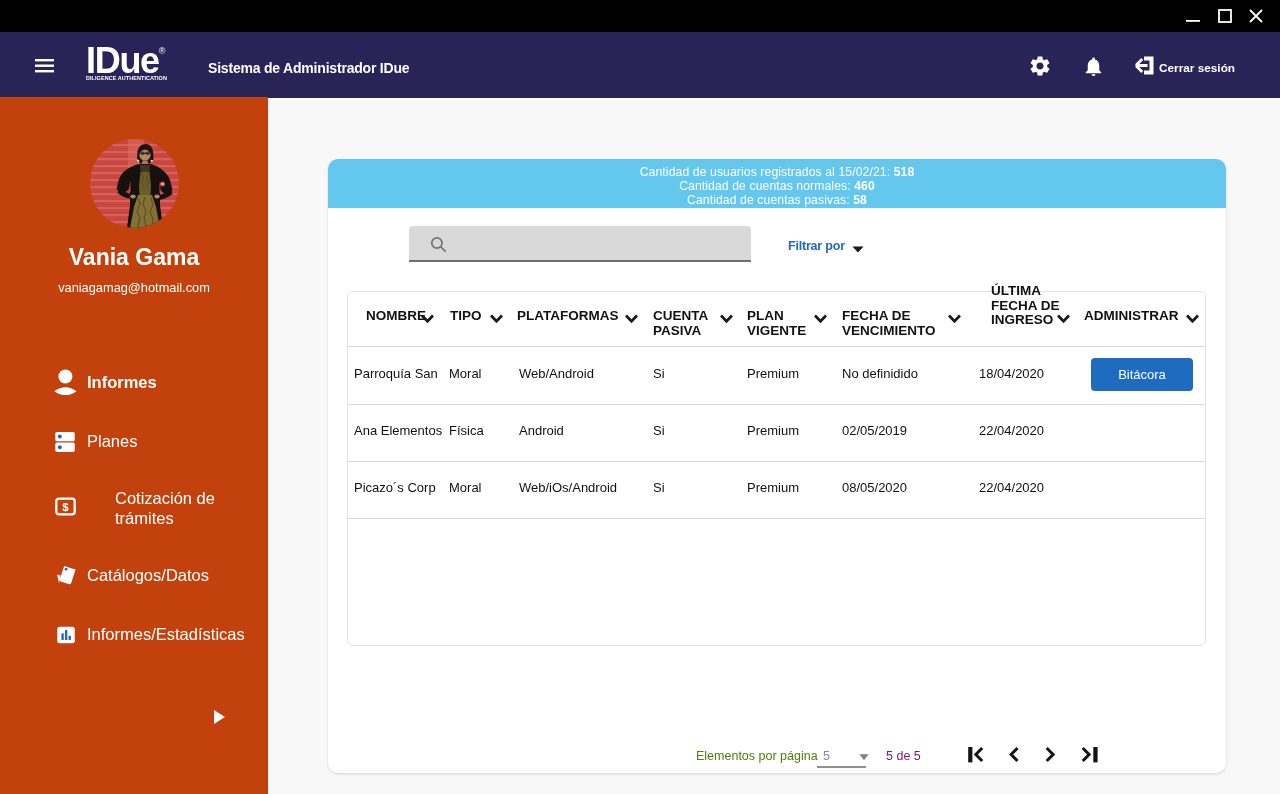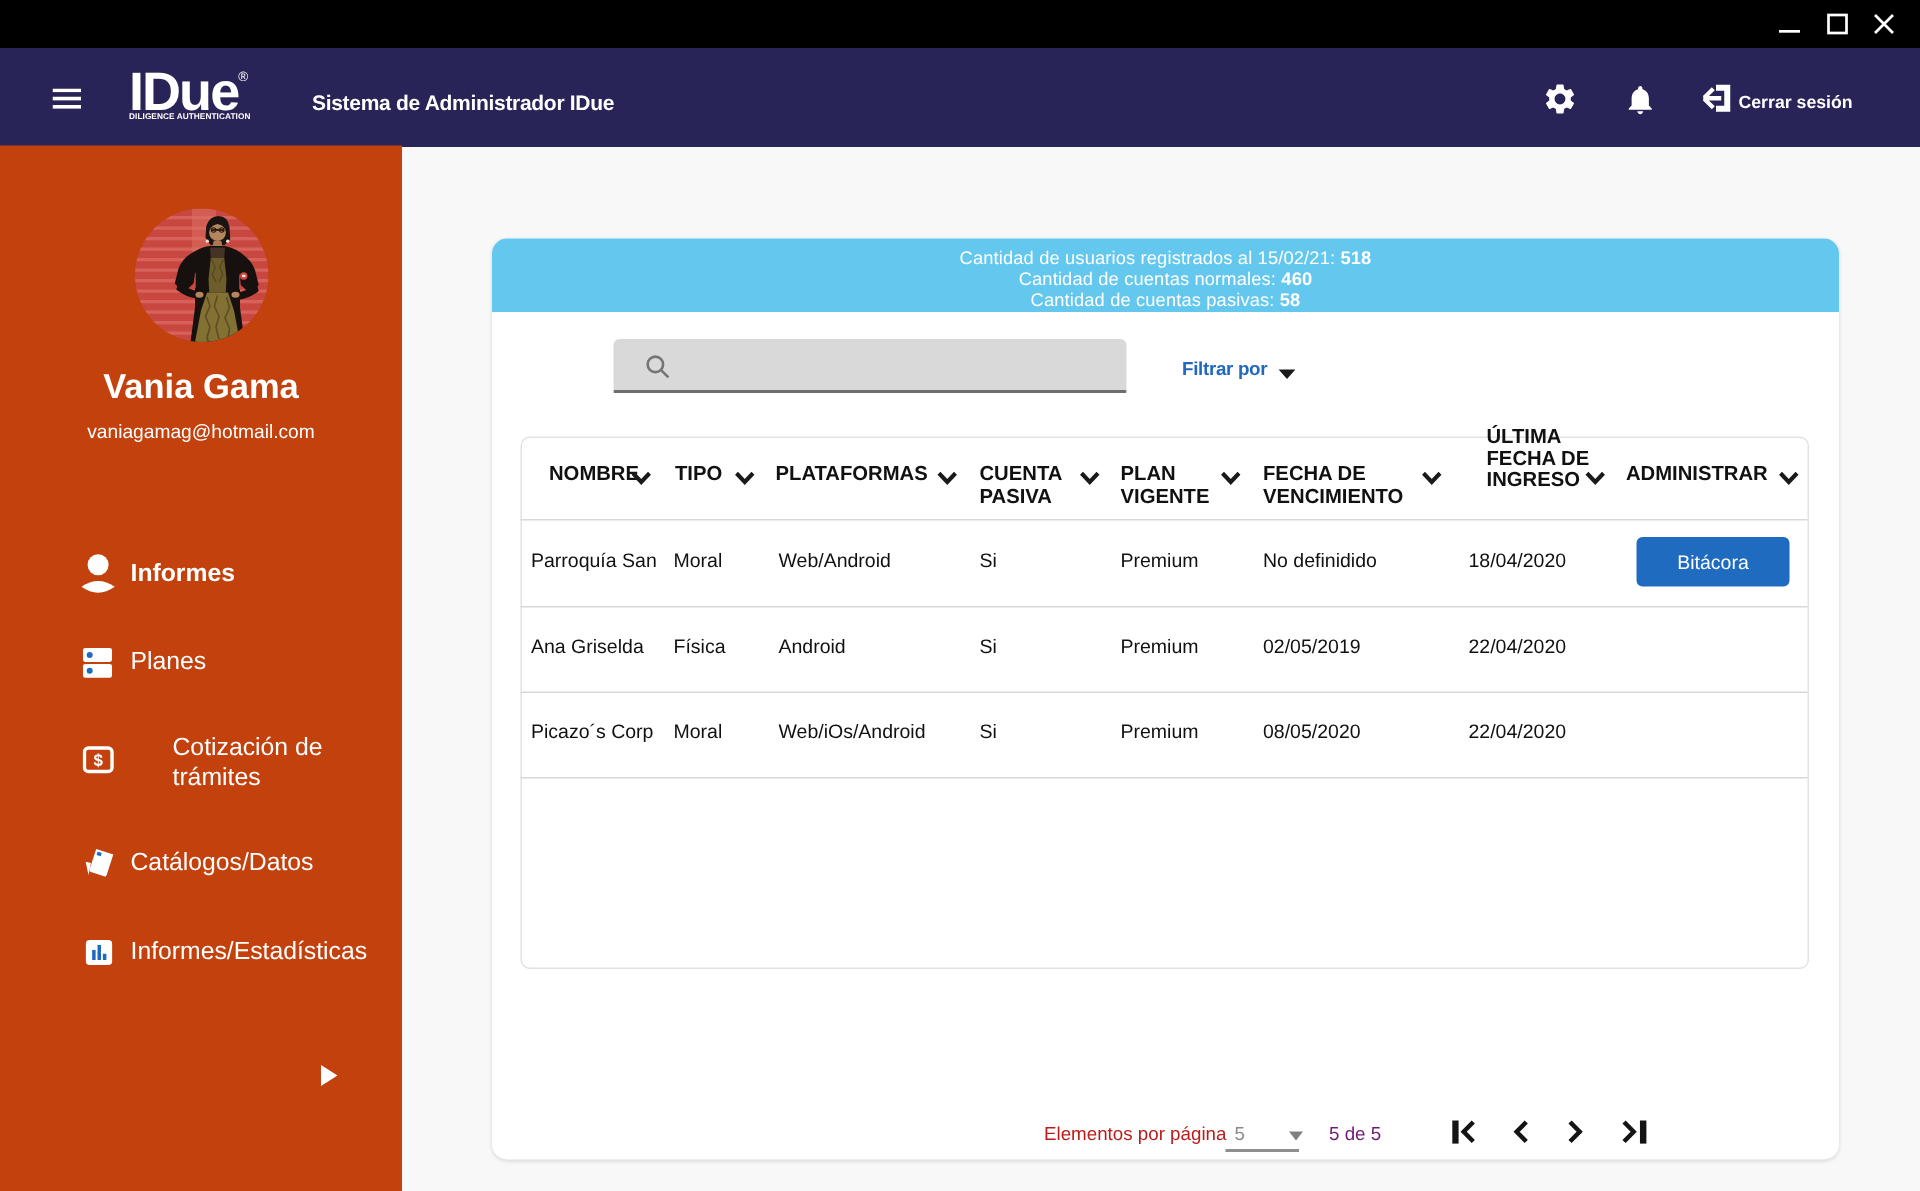--- a/index.html
+++ b/index.html
@@ -23,21 +23,21 @@
   
   #search { position:absolute; left:409px; top:226px; width:342px; height:36px; background:#d9d9d9; border-bottom:2px solid #6e6e6e; border-radius:4px 4px 0 0; }
   #filtrar { position:absolute; left:788px; top:239px; color:#2268bd; font-size:12.5px; font-weight:bold; letter-spacing:-0.2px; }
   
   #tablebox { position:absolute; left:347px; top:291px; width:859px; height:355px; border:1px solid #e2e2e2; border-radius:6px; background:#fff; }
   .hcell { position:absolute; font-size:13.5px; font-weight:bold; color:#111; line-height:14.5px; }
   .rcell { position:absolute; font-size:13px; color:#111; }
   .rowline { position:absolute; height:1px; background:#d8d8d8; left:347px; width:858px; }
   #bitacora { position:absolute; left:1091px; top:358px; width:102px; height:33px; background:#1e6bc0; border-radius:4px; color:#fff; font-size:13px; text-align:center; line-height:33px; }
   
-  .pagtxt { position:absolute; font-size:12.5px; color:#b91c1c; }
+  .pagtxt { position:absolute; font-size:12.5px; color:#4d7c0f; }
 </style>
 </head>
 <body>
 <div id="titlebar">
   <svg class="abs" style="left:1180px;top:0" width="100" height="32" viewBox="0 0 100 32">
     <rect x="6" y="20" width="14" height="1.8" fill="#fff"></rect>
     <rect x="39" y="10" width="12" height="12" fill="none" stroke="#fff" stroke-width="1.8"></rect>
     <path d="M70 10 L82 22 M82 10 L70 22" stroke="#fff" stroke-width="1.8"></path>
   </svg>
 </div>
@@ -240,21 +240,21 @@
 <div class="rowline" style="top:518px;"></div>
 
 <div class="rcell" style="left:354px;top:366px;">Parroquía San</div>
 <div class="rcell" style="left:449px;top:366px;">Moral</div>
 <div class="rcell" style="left:519px;top:366px;">Web/Android</div>
 <div class="rcell" style="left:653px;top:366px;">Si</div>
 <div class="rcell" style="left:747px;top:366px;">Premium</div>
 <div class="rcell" style="left:842px;top:366px;">No definidido</div>
 <div class="rcell" style="left:979px;top:366px;">18/04/2020</div>
 
-<div class="rcell" style="left:354px;top:423px;">Ana Griselda</div>
+<div class="rcell" style="left:354px;top:423px;">Ana Elementos</div>
 <div class="rcell" style="left:449px;top:423px;">Física</div>
 <div class="rcell" style="left:519px;top:423px;">Android</div>
 <div class="rcell" style="left:653px;top:423px;">Si</div>
 <div class="rcell" style="left:747px;top:423px;">Premium</div>
 <div class="rcell" style="left:842px;top:423px;">02/05/2019</div>
 <div class="rcell" style="left:979px;top:423px;">22/04/2020</div>
 
 <div class="rcell" style="left:354px;top:480px;">Picazo´s Corp</div>
 <div class="rcell" style="left:449px;top:480px;">Moral</div>
 <div class="rcell" style="left:519px;top:480px;">Web/iOs/Android</div>

